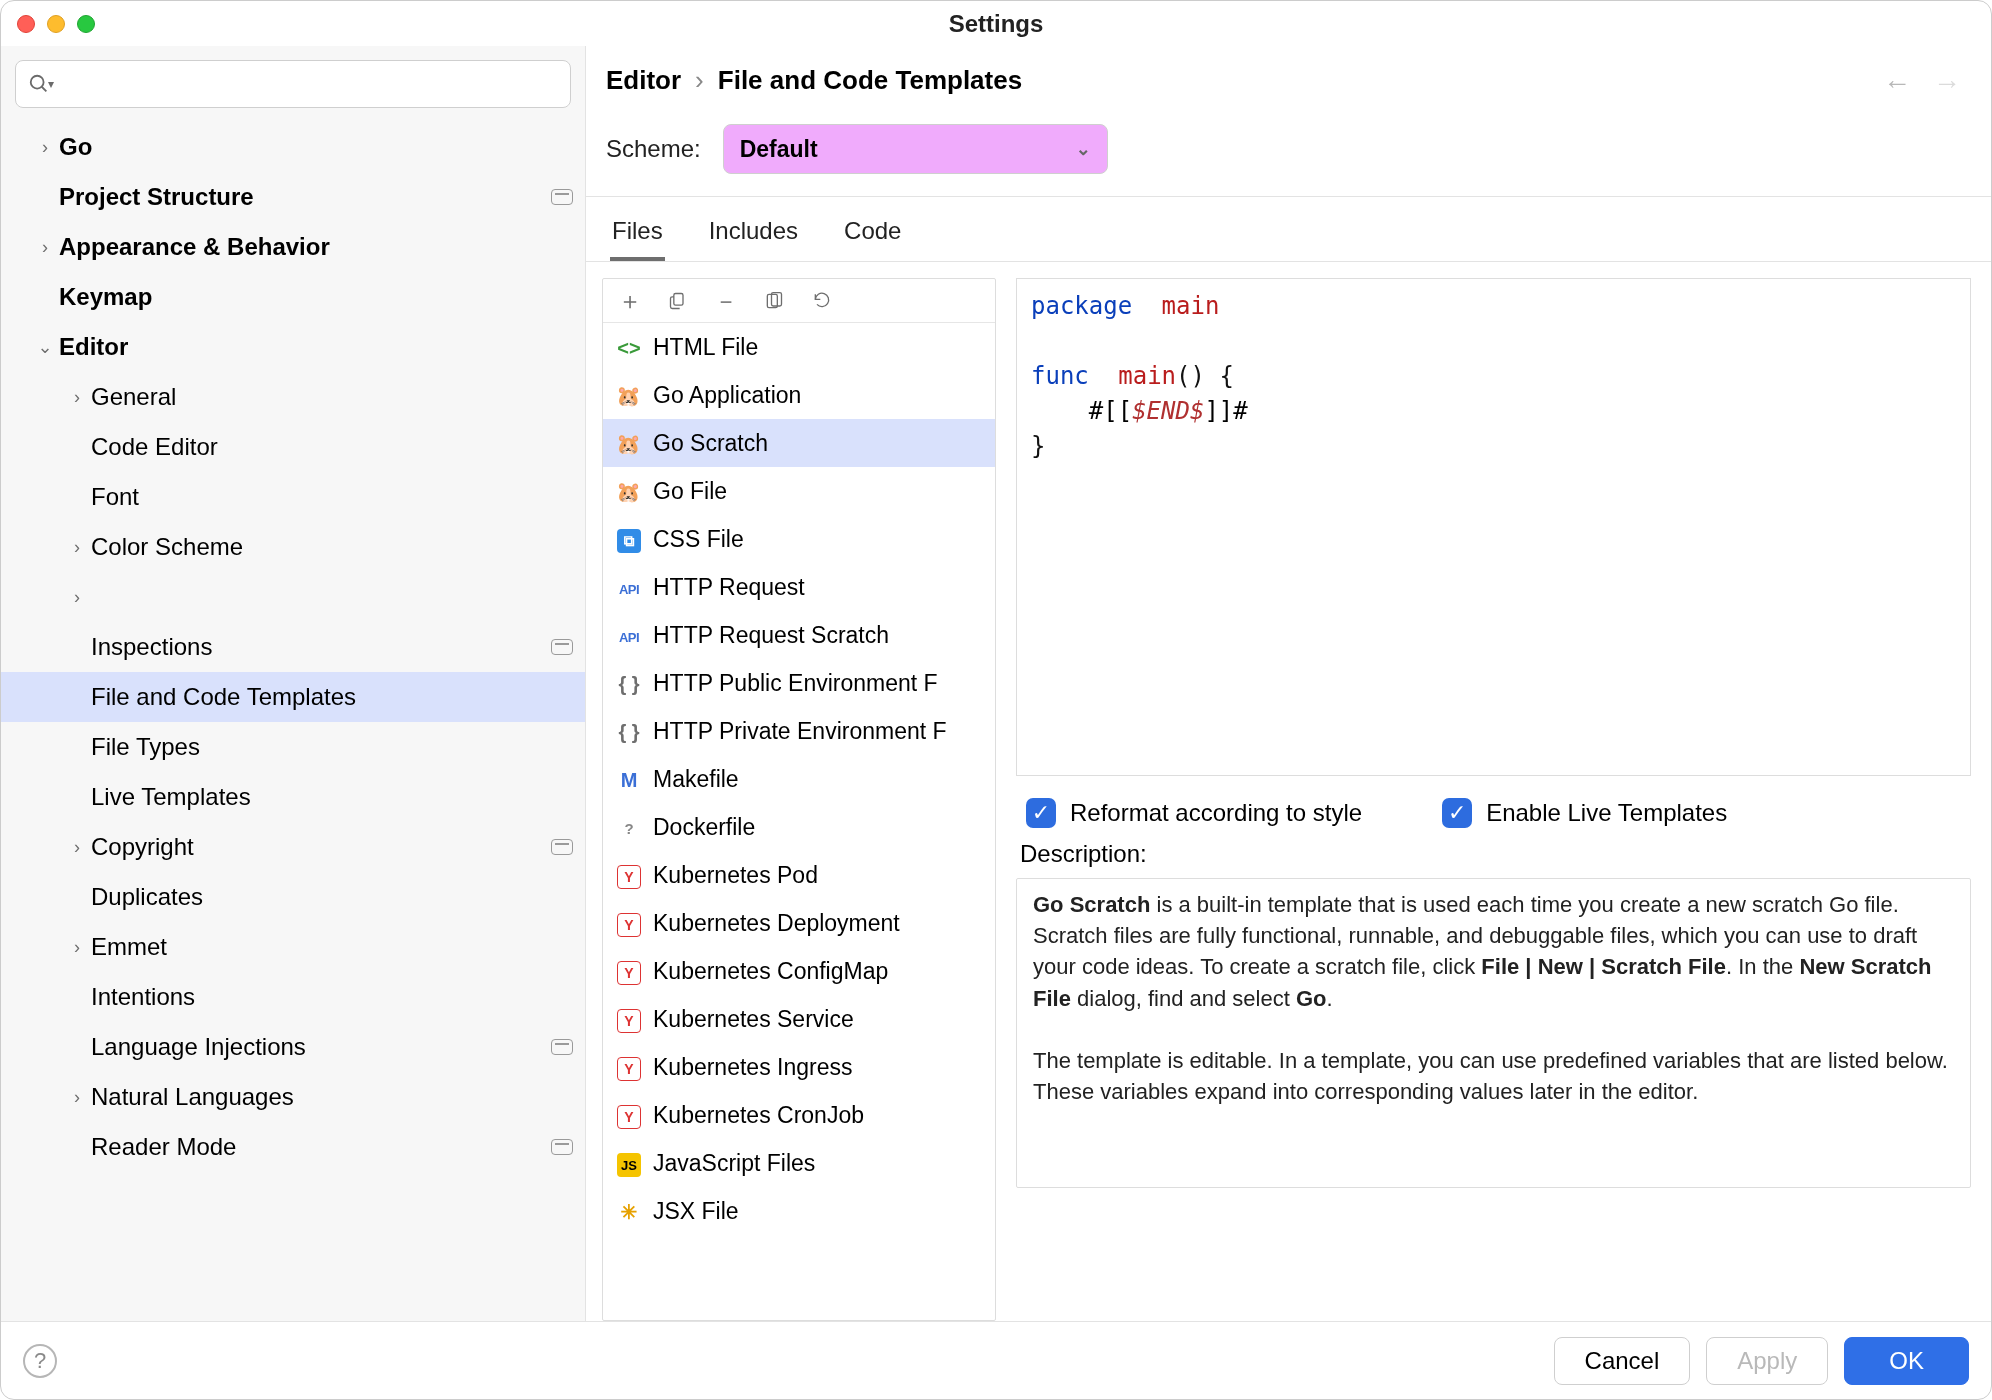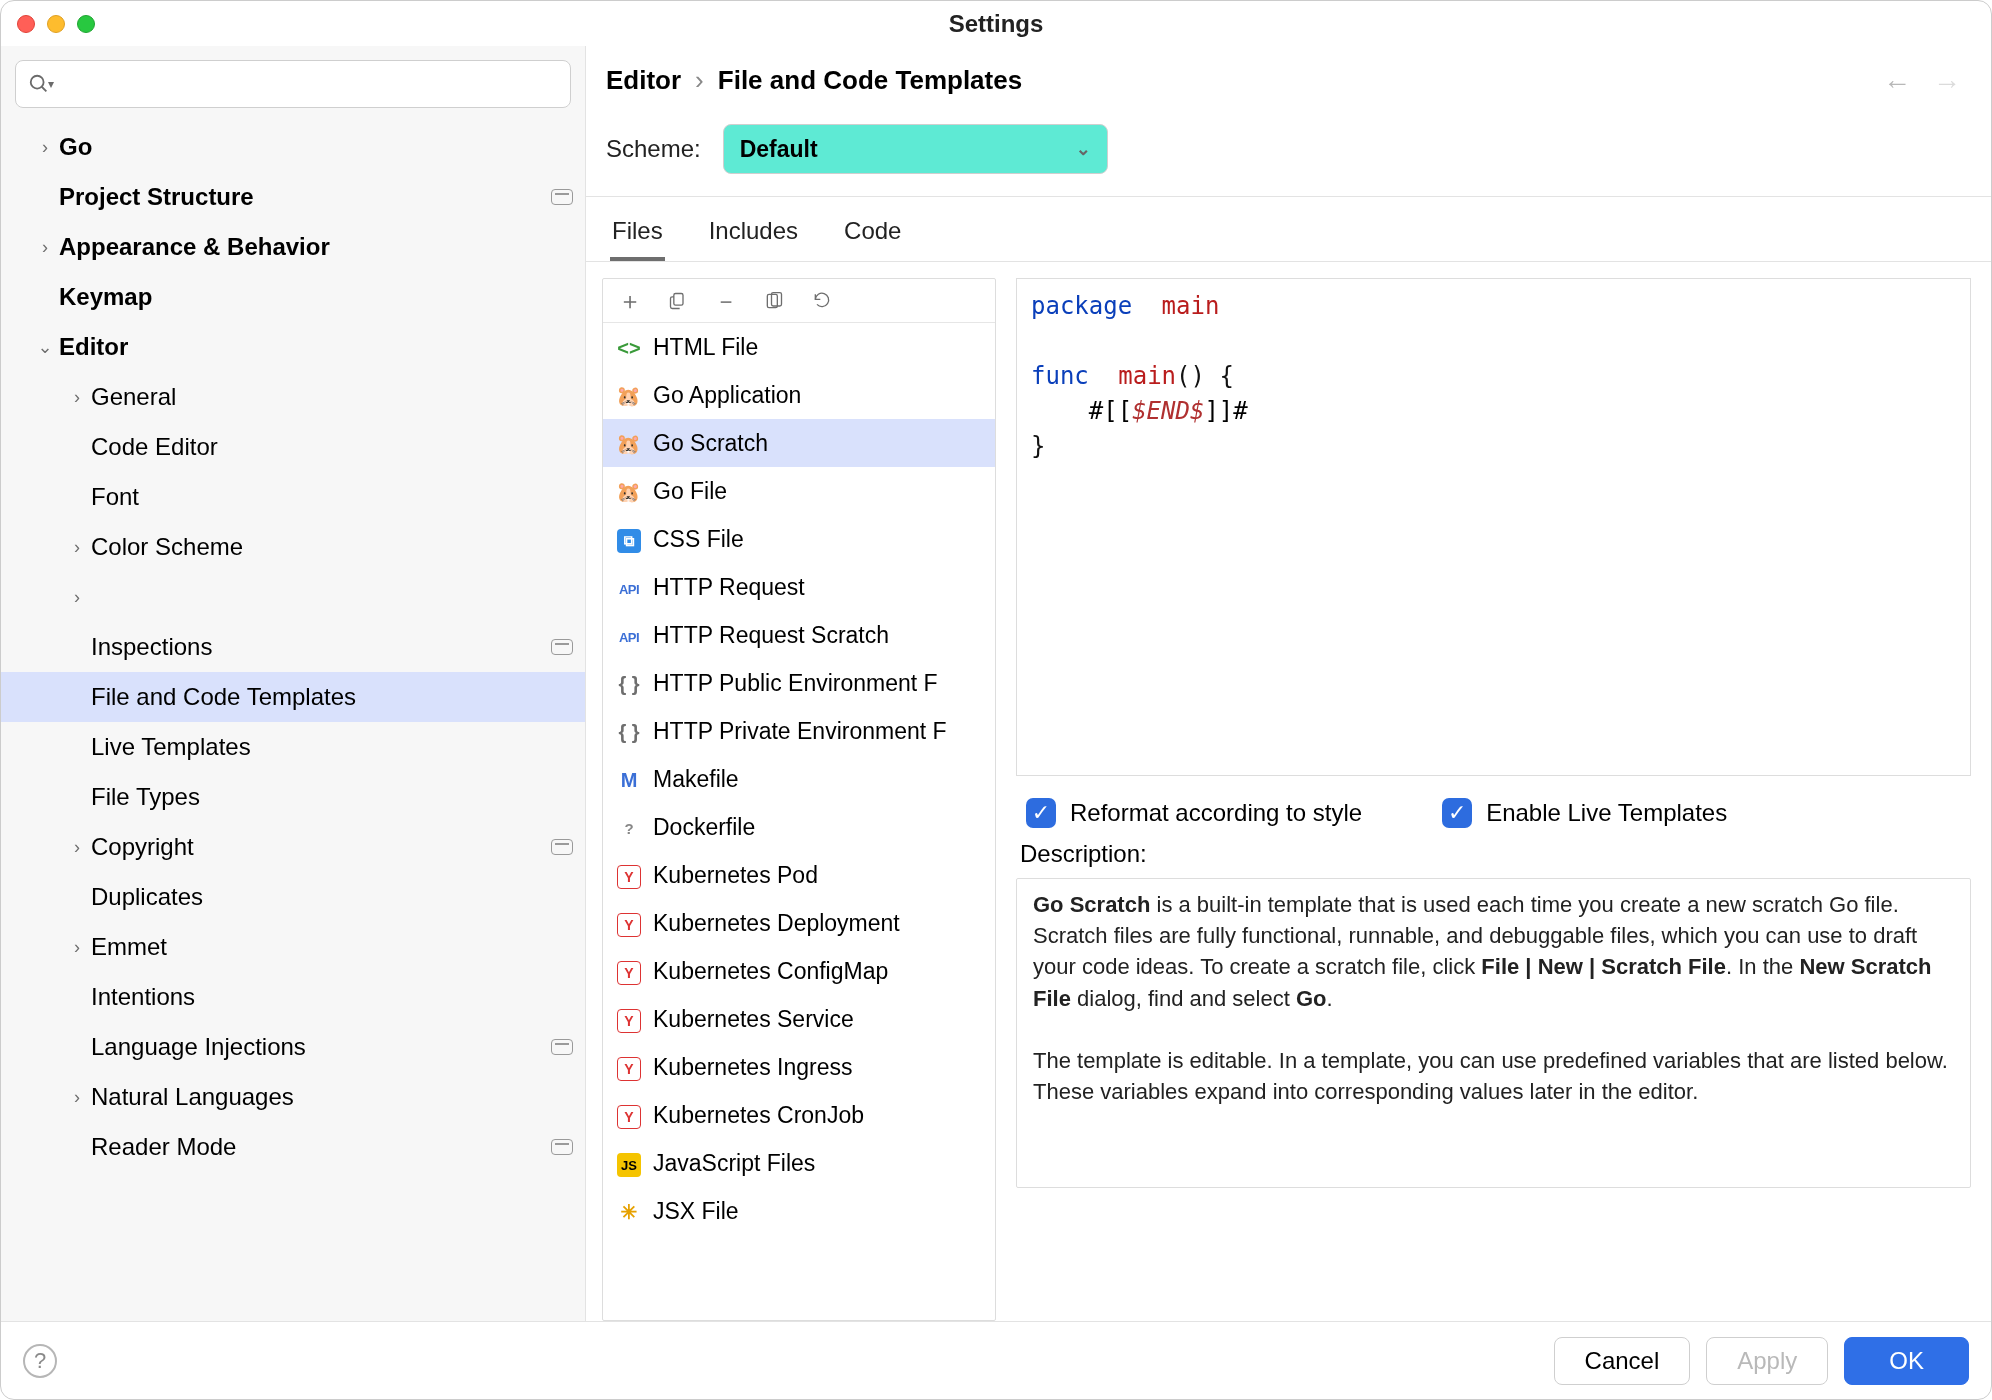--- a/index.html
+++ b/index.html
@@ -39,21 +39,21 @@
   .panel { flex: 1; display: flex; flex-direction: column; }
   .panel-header { padding: 18px 30px 0 20px; display: flex; align-items: center; }
   .breadcrumbs { font-size: 26px; display: flex; gap: 14px; align-items: center; flex:1; }
   .breadcrumbs .sep { color: #888; }
   .breadcrumbs .a { font-weight: 700; }
   .breadcrumbs .b { font-weight: 800; }
   .navarrows { display:flex; gap:22px; color:#b8b8b8; font-size:28px; }
 
   .scheme-row { display:flex; align-items:center; gap:22px; padding: 28px 20px 18px 20px; font-size: 24px; }
   .scheme-row label { color:#222; }
-  .scheme-select { width: 385px; height: 50px; border:1px solid #cfcfcf; border-radius:8px; background:#5eead4; display:flex; align-items:center; padding:0 16px; justify-content:space-between; font-weight:700; font-size:23px; }
+  .scheme-select { width: 385px; height: 50px; border:1px solid #cfcfcf; border-radius:8px; background:#f0abfc; display:flex; align-items:center; padding:0 16px; justify-content:space-between; font-weight:700; font-size:23px; }
   .scheme-select .dd { color:#666; font-size:18px; }
 
   .divider { height:1px; background:#e3e3e3; margin: 4px 0 0 0; }
 
   .tabs { display:flex; gap:42px; padding: 14px 24px 0 24px; font-size:24px; }
   .tab { padding: 6px 2px 12px 2px; border-bottom: 4px solid transparent; color:#222; }
   .tab.active { border-bottom-color:#6e6e6e; font-weight:500; }
   .tabline { height:1px; background:#e3e3e3; }
 
   .workarea { flex:1; display:flex; padding: 16px 20px 0 16px; gap:20px; overflow:hidden; }
@@ -169,25 +169,25 @@
           <span class="chev placeholder">›</span>
           <span class="lbl">Inspections</span>
           <span class="badge"></span>
         </div>
         <div class="tree-item ind2 selected">
           <span class="chev placeholder">›</span>
           <span class="lbl">File and Code Templates</span>
         </div>
         <div class="tree-item ind2">
           <span class="chev placeholder">›</span>
+          <span class="lbl">File Types</span>
+        </div>
+        <div class="tree-item ind2">
+          <span class="chev placeholder">›</span>
           <span class="lbl">Live Templates</span>
-        </div>
-        <div class="tree-item ind2">
-          <span class="chev placeholder">›</span>
-          <span class="lbl">File Types</span>
         </div>
         <div class="tree-item ind2">
           <span class="chev">›</span>
           <span class="lbl">Copyright</span>
           <span class="badge"></span>
         </div>
         <div class="tree-item ind2">
           <span class="chev placeholder">›</span>
           <span class="lbl">Duplicates</span>
         </div>

